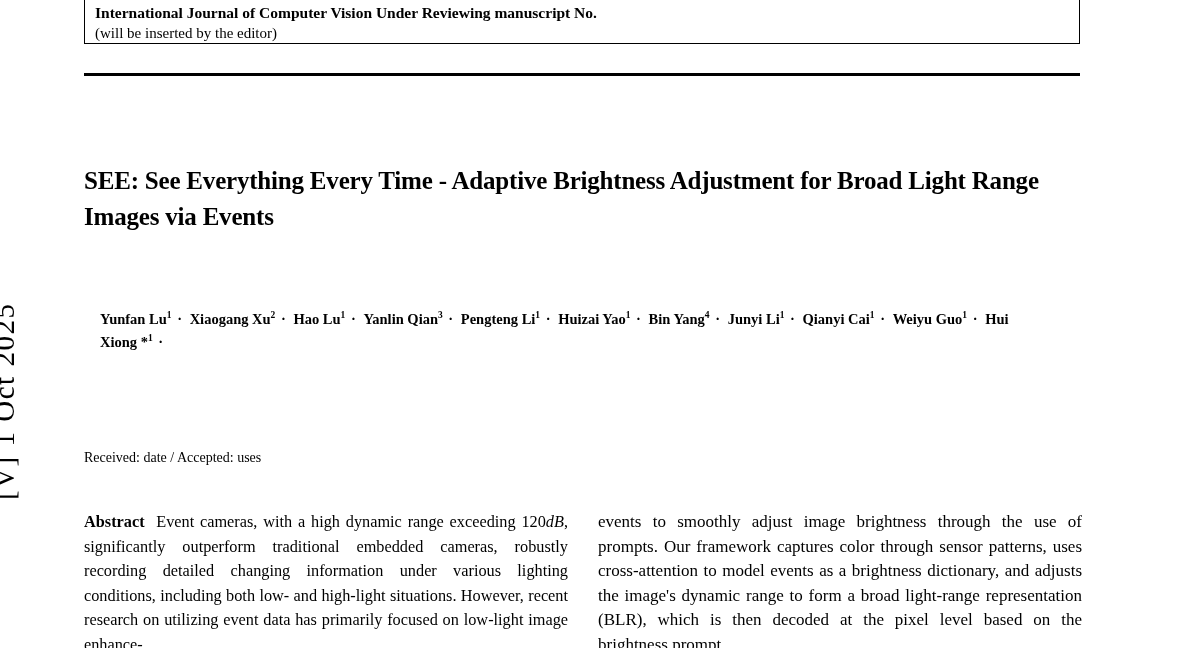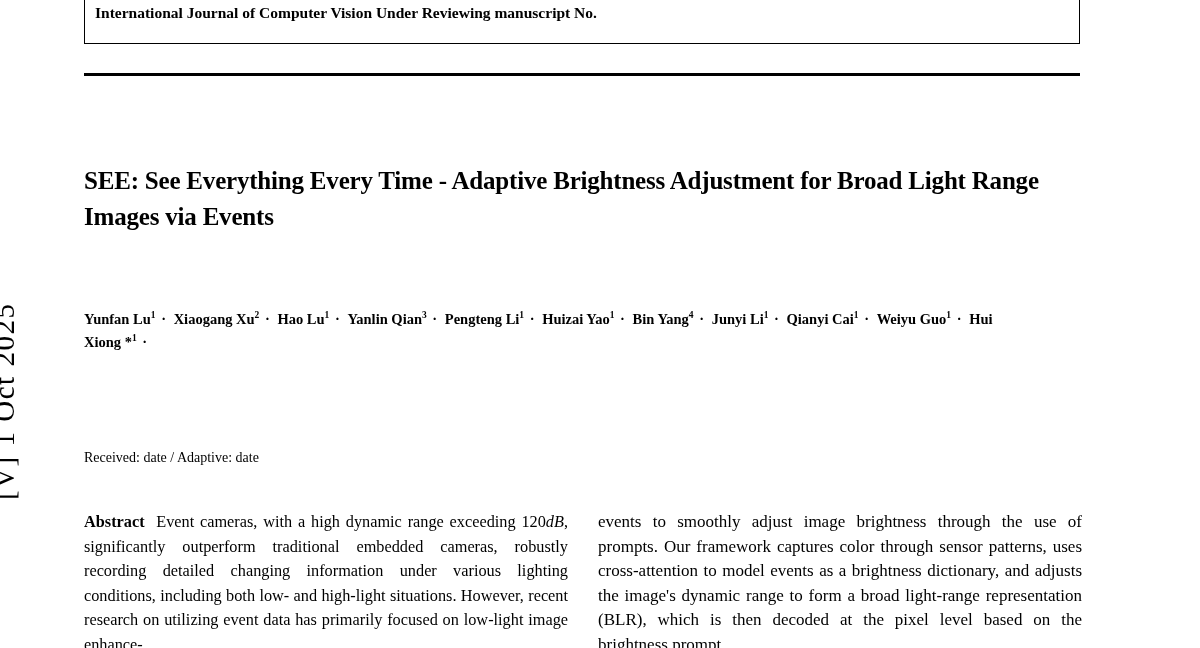--- a/index.html
+++ b/index.html
@@ -88,21 +88,21 @@
     top: 248px;
     width: 940px;
     font-size: 19.5px;
     font-weight: bold;
     line-height: 26px;
   }
 
   
   .authors {
     position: absolute;
-    left: 0;
+    left: 16px;
     top: 308px;
     width: 940px;
     font-size: 14.5px;
     font-weight: bold;
     line-height: 23px;
   }
   .authors .sep {
     font-weight: bold;
     padding: 0 4px 0 2px;
   }
@@ -148,29 +148,30 @@
 </style>
 </head>
 <body>
 
 <div class="arxiv-stamp">[V]  1 Oct 2025</div>
 
 <div class="page">
 
   <div class="journal-box">
     <div class="journal-line1">International Journal of Computer Vision Under Reviewing manuscript No.</div>
+    <div class="journal-line2">(will be inserted by the editor)</div>
   </div>
 
   <div class="rule"></div>
 
   <div class="title">SEE: See Everything Every Time - Adaptive Brightness Adjustment for Broad Light Range Images via Events</div>
 
   <div class="authors"><span>Yunfan Lu</span><sup>1</sup><span class="sep"> · </span><span>Xiaogang Xu</span><sup>2</sup><span class="sep"> · </span><span>Hao Lu</span><sup>1</sup><span class="sep"> · </span><span>Yanlin Qian</span><sup>3</sup><span class="sep"> · </span><span>Pengteng Li</span><sup>1</sup><span class="sep"> · </span><span>Huizai Yao</span><sup>1</sup><span class="sep"> · </span><span>Bin Yang</span><sup>4</sup><span class="sep"> · </span><span>Junyi Li</span><sup>1</sup><span class="sep"> · </span><span>Qianyi Cai</span><sup>1</sup><span class="sep"> · </span><span>Weiyu Guo</span><sup>1</sup><span class="sep"> · </span><span>Hui Xiong *</span><sup>1</sup><span class="sep"> · </span></div>
 
-  <div class="dates">Received: date / Adaptive: date</div>
+  <div class="dates">Received: date / Accepted: uses</div>
 
   <div class="col-left">
     <span class="abstract-label">Abstract</span>&nbsp;&nbsp;<span>Event cameras, with a high dynamic range exceeding 120<span class="it">dB</span>, significantly outperform traditional embedded cameras, robustly recording detailed changing information under various lighting conditions, including both low- and high-light situations. However, recent research on utilizing event data has primarily focused on low-light image enhance-</span>
   </div>
   <div class="col-right">
     <span>events to smoothly adjust image brightness through the use of prompts. Our framework captures color through sensor patterns, uses cross-attention to model events as a brightness dictionary, and adjusts the image's dynamic range to form a broad light-range representation (BLR), which is then decoded at the pixel level based on the brightness prompt</span>
   </div>
 
 </div>
 

